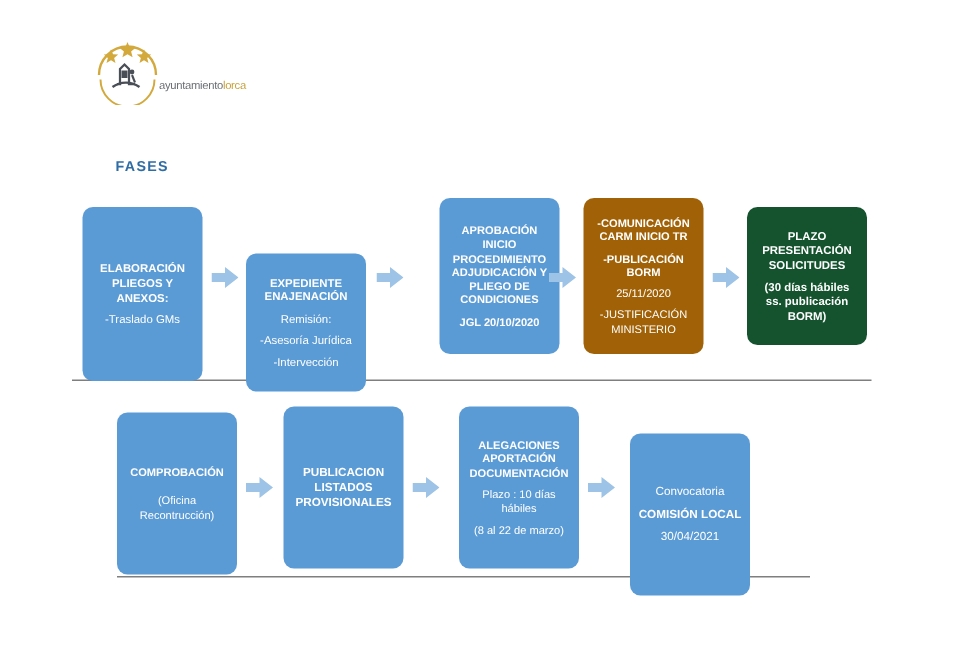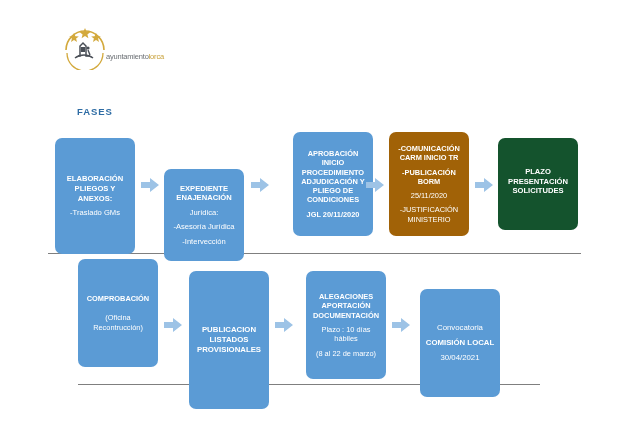--- a/index.html
+++ b/index.html
@@ -120,53 +120,56 @@
       <span class="line b">ELABORACIÓN
 PLIEGOS Y
 ANEXOS:</span>
       <div class="gap"></div>
       <span class="line n">-Traslado GMs</span>
     </div>
     <div class="flow-box" style="left: 164px; top: 138px; width: 80px; height: 92px; font-size: 7.6px; background: rgb(91, 155, 213); color: rgb(255, 255, 255); margin-top: 31px;">
       <span class="line b">EXPEDIENTE
 ENAJENACIÓN</span>
       <div class="gap"></div>
-      <span class="line n">Jurídica:</span>
+      <span class="line n">Remisión:</span>
       <div class="gap"></div>
       <span class="line n">-Asesoría Jurídica</span>
       <div class="gap"></div>
       <span class="line n">-Intervección</span>
     </div>
     <div class="flow-box" style="left: 293px; top: 132px; width: 80px; height: 104px; font-size: 7.4px; background: rgb(91, 155, 213); color: rgb(255, 255, 255);">
       <span class="line b">APROBACIÓN
 INICIO
 PROCEDIMIENTO
 ADJUDICACIÓN Y
 PLIEGO DE
 CONDICIONES</span>
       <div class="gap"></div>
-      <span class="line b">JGL 20/11/2020</span>
+      <span class="line b">JGL 20/10/2020</span>
     </div>
     <div class="flow-box" style="left: 389px; top: 132px; width: 80px; height: 104px; font-size: 7.4px; background: #a16207; color: rgb(255, 255, 255);">
       <span class="line b">-COMUNICACIÓN
 CARM INICIO TR</span>
       <div class="gap"></div>
       <span class="line b">-PUBLICACIÓN
 BORM</span>
       <div class="gap"></div>
       <span class="line n">25/11/2020</span>
       <div class="gap"></div>
       <span class="line n">-JUSTIFICACIÓN
 MINISTERIO</span>
     </div>
     <div class="flow-box" style="left: 498px; top: 138px; width: 80px; height: 92px; font-size: 7.6px; background: #14532d; color: rgb(255, 255, 255);">
       <span class="line b">PLAZO
 PRESENTACIÓN
 SOLICITUDES</span>
       <div class="gap"></div>
+      <span class="line b">(30 días hábiles
+ss. publicación
+BORM)</span>
     </div>
     <div class="arrow" style="left: 141px; top: 177px;">
       <svg width="18" height="16" viewBox="0 0 18 16">
         <polygon points="0,5 9,5 9,1 18,8 9,15 9,11 0,11" fill="#9dc3e6"></polygon>
       </svg>
     </div>
     <div class="arrow" style="left: 251px; top: 177px;">
       <svg width="18" height="16" viewBox="0 0 18 16">
         <polygon points="0,5 9,5 9,1 18,8 9,15 9,11 0,11" fill="#9dc3e6"></polygon>
       </svg>
@@ -174,28 +177,28 @@
     <div class="arrow" style="left: 366px; top: 177px;">
       <svg width="18" height="16" viewBox="0 0 18 16">
         <polygon points="0,5 9,5 9,1 18,8 9,15 9,11 0,11" fill="#9dc3e6"></polygon>
       </svg>
     </div>
     <div class="arrow" style="left: 475px; top: 177px;">
       <svg width="18" height="16" viewBox="0 0 18 16">
         <polygon points="0,5 9,5 9,1 18,8 9,15 9,11 0,11" fill="#9dc3e6"></polygon>
       </svg>
     </div>
-    <div class="flow-box" style="left: 78px; top: 259px; width: 80px; height: 108px; font-size: 7.4px; background: rgb(91, 155, 213); color: rgb(255, 255, 255);">
+    <div class="flow-box" style="left: 78px; top: 275px; width: 80px; height: 108px; font-size: 7.4px; background: rgb(91, 155, 213); color: rgb(255, 255, 255);">
       <span class="line b">COMPROBACIÓN</span>
       <div class="gap"></div>
       <div class="gap"></div>
       <span class="line n">(Oficina
 Recontrucción)</span>
     </div>
-    <div class="flow-box" style="left: 189px; top: 271px; width: 80px; height: 138px; font-size: 7.8px; background: rgb(91, 155, 213); color: rgb(255, 255, 255);">
+    <div class="flow-box" style="left: 189px; top: 271px; width: 80px; height: 108px; font-size: 7.8px; background: rgb(91, 155, 213); color: rgb(255, 255, 255);">
       <span class="line b">PUBLICACION
 LISTADOS
 PROVISIONALES</span>
     </div>
     <div class="flow-box" style="left: 306px; top: 271px; width: 80px; height: 108px; font-size: 7.4px; background: rgb(91, 155, 213); color: rgb(255, 255, 255); align-items: center;">
       <span class="line b">ALEGACIONES
 APORTACIÓN
 DOCUMENTACIÓN</span>
       <div class="gap"></div>
       <span class="line n">Plazo : 10 días

